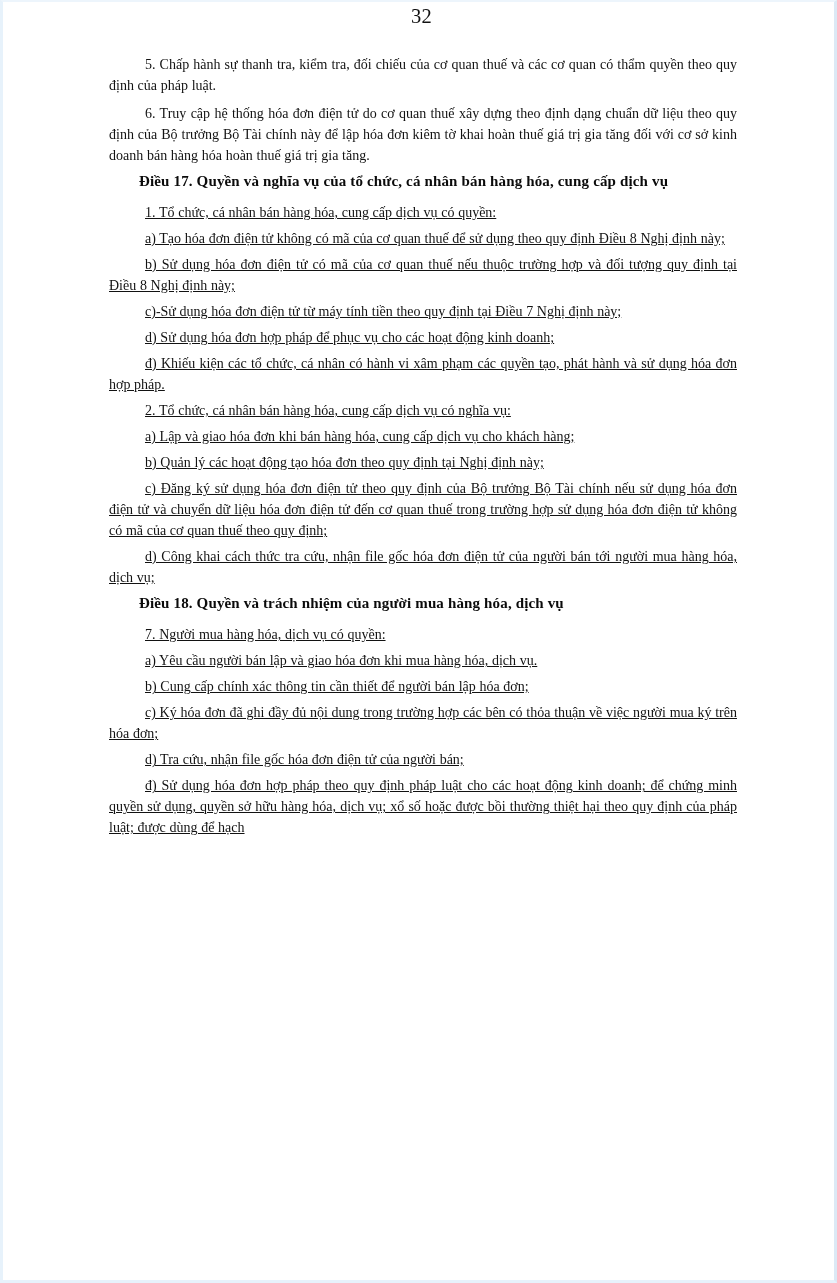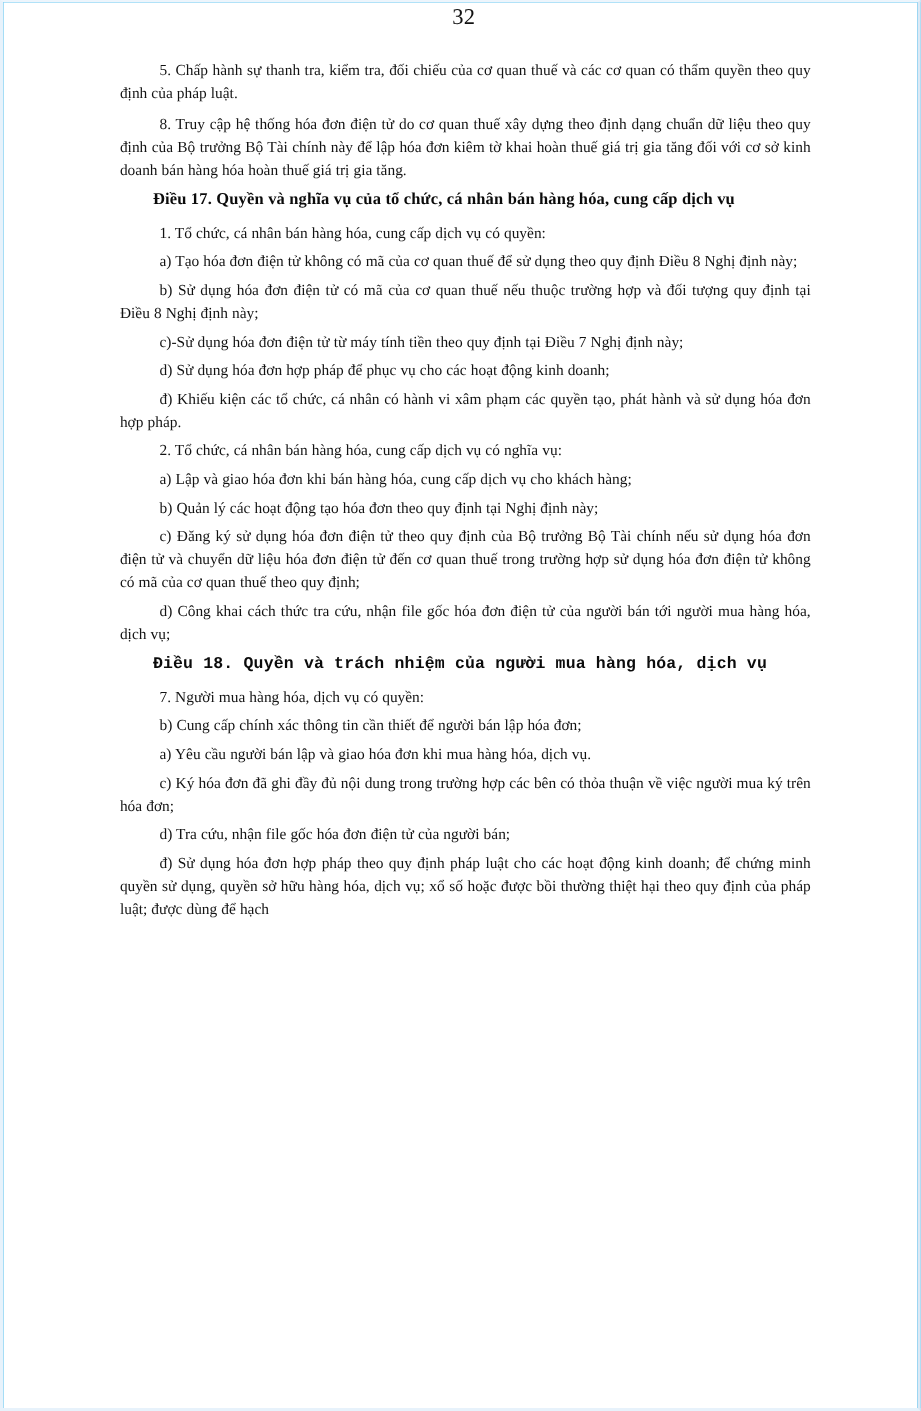--- a/index.html
+++ b/index.html
@@ -8,21 +8,21 @@
     padding: 0;
     background: #ffffff;
   }
   body {
     font-family: "Liberation Serif", "DejaVu Serif", serif;
   }
   .page {
     position: relative;
     width: 837px;
     height: 1283px;
-    background: #0ea5e9;
+    background: #d946ef;
     box-sizing: border-box;
     border-left: 3px solid #e7f2fb;
     border-top: 2px solid #edf5fc;
     border-right: 3px solid #dce9f5;
     border-bottom: 3px solid #e7f2fb;
     overflow: hidden;
   }
   .sheet {
     position: absolute;
     left: 0;
@@ -57,52 +57,52 @@
     text-justify: inter-word;
     text-indent: 36px;
     word-spacing: 0.2px;
     -webkit-font-smoothing: antialiased;
   }
   p.para.gap {
     margin-top: 7px;
   }
   p.para.gap-sm {
     margin-top: 5px;
+    text-decoration: underline;
   }
   p.heading {
     margin: 0;
     font-size: 15px;
     line-height: 31.2px;
     color: #0b0b0b;
     font-weight: bold;
     text-align: justify;
     text-indent: 30px;
     letter-spacing: 0.15px;
   }
   p.heading.single {
     text-align: left;
-    font-family: Liberation Mono, monospace;
   }
   .nowrap-justify {
     text-align-last: left;
   }
 </style>
 </head>
 <body>
 
 <div class="page">
   <div class="sheet">
 
     <div class="page-number">32</div>
 
     <div class="body-col">
 
       <p class="para">5. Chấp hành sự thanh tra, kiểm tra, đối chiếu của cơ quan thuế và các cơ quan có thẩm quyền theo quy định của pháp luật.</p>
 
-      <p class="para gap">8. Truy cập hệ thống hóa đơn điện tử do cơ quan thuế xây dựng theo định dạng chuẩn dữ liệu theo quy định của Bộ trưởng Bộ Tài chính này để lập hóa đơn kiêm tờ khai hoàn thuế giá trị gia tăng đối với cơ sở kinh doanh bán hàng hóa hoàn thuế giá trị gia tăng.</p>
+      <p class="para gap">6. Truy cập hệ thống hóa đơn điện tử do cơ quan thuế xây dựng theo định dạng chuẩn dữ liệu theo quy định của Bộ trưởng Bộ Tài chính này để lập hóa đơn kiêm tờ khai hoàn thuế giá trị gia tăng đối với cơ sở kinh doanh bán hàng hóa hoàn thuế giá trị gia tăng.</p>
 
       <p class="heading gap">Điều 17. Quyền và nghĩa vụ của tổ chức, cá nhân bán hàng hóa, cung cấp dịch vụ</p>
 
       <p class="para gap-sm">1. Tổ chức, cá nhân bán hàng hóa, cung cấp dịch vụ có quyền:</p>
 
       <p class="para gap-sm">a) Tạo hóa đơn điện tử không có mã của cơ quan thuế để sử dụng theo quy định Điều 8 Nghị định này;</p>
 
       <p class="para gap-sm">b) Sử dụng hóa đơn điện tử có mã của cơ quan thuế nếu thuộc trường hợp và đối tượng quy định tại Điều 8 Nghị định này;</p>
 
       <p class="para gap-sm">c)-Sử dụng hóa đơn điện tử từ máy tính tiền theo quy định tại Điều 7 Nghị định này;</p>
@@ -118,23 +118,23 @@
       <p class="para gap-sm">b) Quản lý các hoạt động tạo hóa đơn theo quy định tại Nghị định này;</p>
 
       <p class="para gap-sm">c) Đăng ký sử dụng hóa đơn điện tử theo quy định của Bộ trưởng Bộ Tài chính nếu sử dụng hóa đơn điện tử và chuyển dữ liệu hóa đơn điện tử đến cơ quan thuế trong trường hợp sử dụng hóa đơn điện tử không có mã của cơ quan thuế theo quy định;</p>
 
       <p class="para gap-sm">d) Công khai cách thức tra cứu, nhận file gốc hóa đơn điện tử của người bán tới người mua hàng hóa, dịch vụ;</p>
 
       <p class="heading single gap-sm">Điều 18. Quyền và trách nhiệm của người mua hàng hóa, dịch vụ</p>
 
       <p class="para gap-sm">7. Người mua hàng hóa, dịch vụ có quyền:</p>
 
+      <p class="para gap-sm">a) Yêu cầu người bán lập và giao hóa đơn khi mua hàng hóa, dịch vụ.</p>
+
       <p class="para gap-sm">b) Cung cấp chính xác thông tin cần thiết để người bán lập hóa đơn;</p>
-
-      <p class="para gap-sm">a) Yêu cầu người bán lập và giao hóa đơn khi mua hàng hóa, dịch vụ.</p>
 
       <p class="para gap-sm">c) Ký hóa đơn đã ghi đầy đủ nội dung trong trường hợp các bên có thỏa thuận về việc người mua ký trên hóa đơn;</p>
 
       <p class="para gap-sm">d) Tra cứu, nhận file gốc hóa đơn điện tử của người bán;</p>
 
       <p class="para gap-sm nowrap-justify">đ) Sử dụng hóa đơn hợp pháp theo quy định pháp luật cho các hoạt động kinh doanh; để chứng minh quyền sử dụng, quyền sở hữu hàng hóa, dịch vụ; xổ số hoặc được bồi thường thiệt hại theo quy định của pháp luật; được dùng để hạch</p>
 
     </div>
   </div>
 </div>

